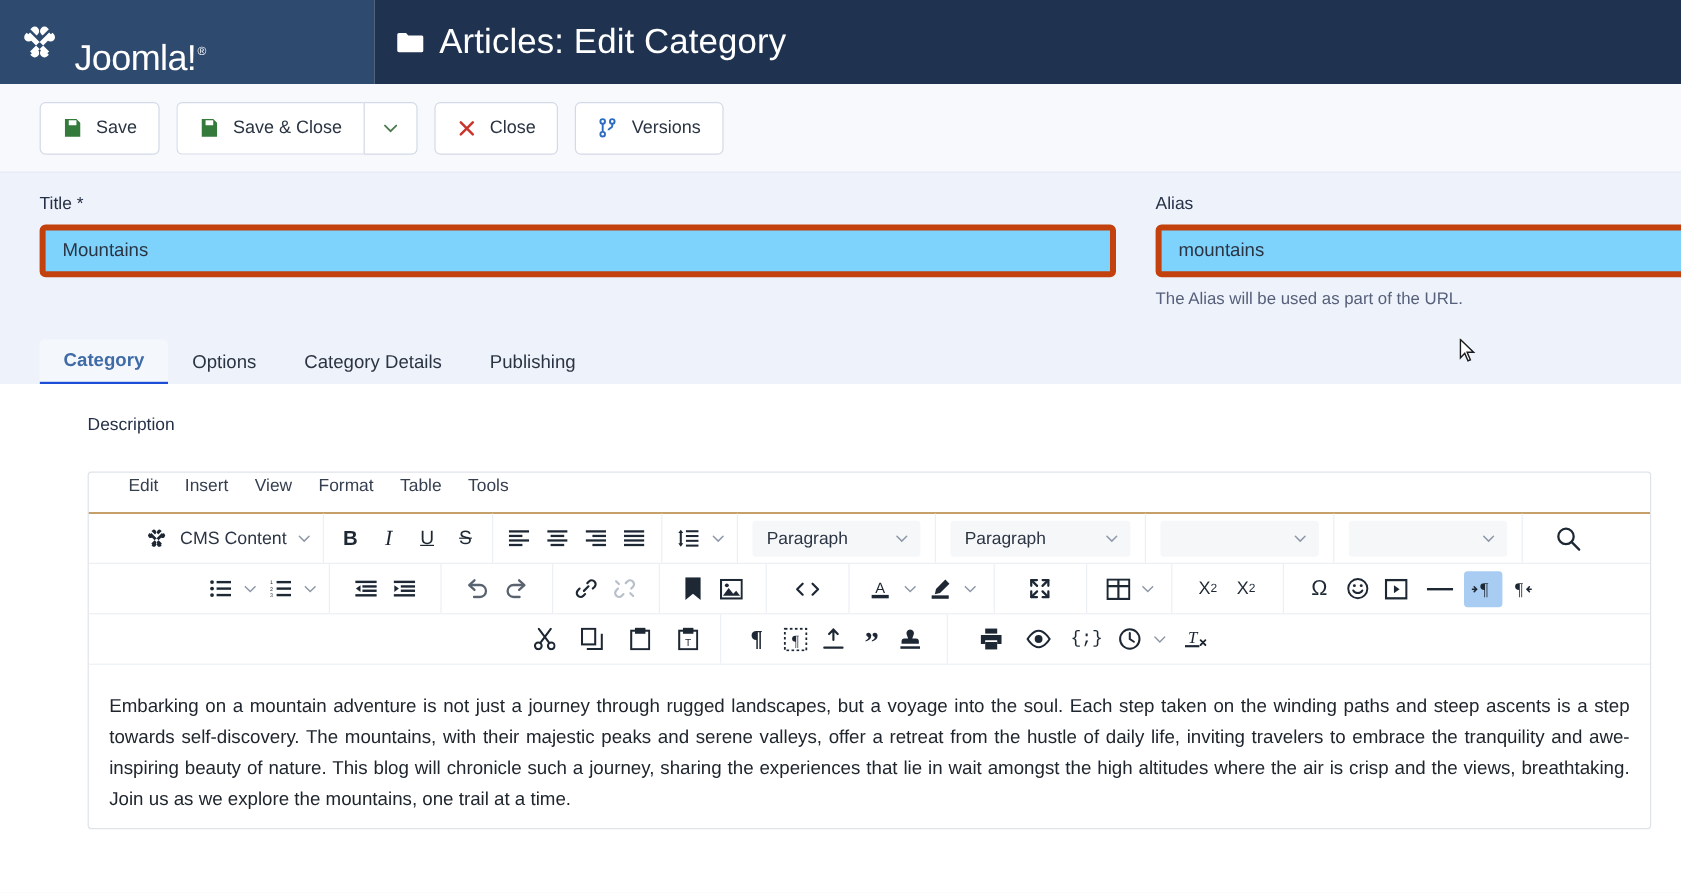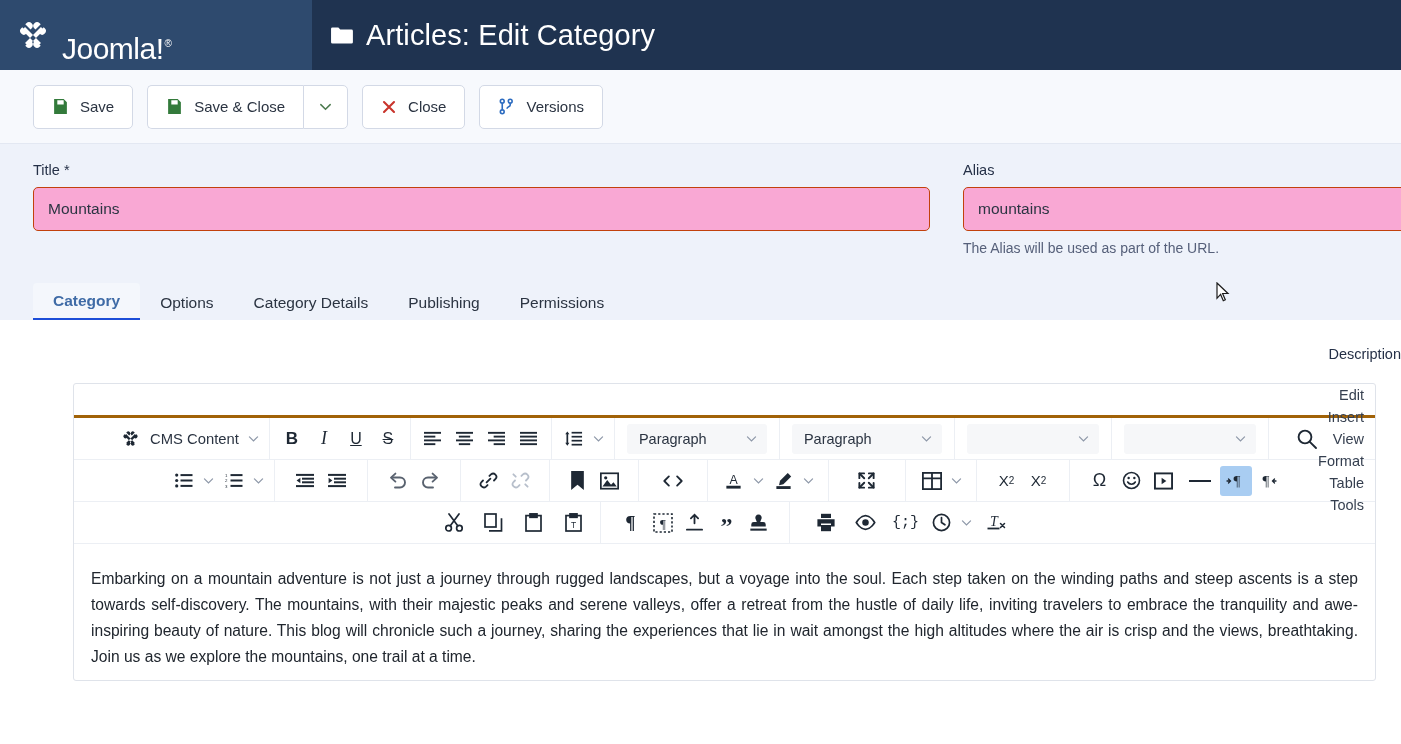--- a/index.html
+++ b/index.html
@@ -50,22 +50,22 @@
 
   
   .fields {
     background:#eef2fa; padding:18px 0 22px 0;
     display:flex; gap:0; position:relative;
   }
   .field-title-wrap { width:932px; padding-left:33px; }
   .field-alias-wrap { flex:1; padding-left:33px; }
   .flabel { font-size:14.5px; color:#253047; margin-bottom:9px; display:block; }
   .finput {
-    width:100%; height:44px; background:#f9a8d4;
-    border:1px solid #c2410c; border-radius:5px;
+    width:100%; height:44px; background:#7dd3fc;
+    border:5px solid #c2410c; border-radius:5px;
     padding:0 14px; font-size:15.5px; color:#2b3442;
     font-family:"Liberation Sans", sans-serif; outline:none;
   }
   .field-title-wrap .finput { width:897px; }
   .field-alias-wrap .finput { width:500px; }
   .fhelp { font-size:14px; color:#56607a; margin-top:9px; }
 
   
   .tabs {
     display:flex; align-items:flex-end; padding-left:33px; background:#eef2fa;
@@ -75,30 +75,30 @@
     padding:9px 20px 8px 20px; font-size:15.5px; color:#2b3442;
     cursor:pointer; background:transparent;
   }
   .tab.active {
     background:#f4f7fc; color:#3f6ba6; font-weight:bold;
     border-bottom:2px solid #1d4ed8; border-radius:4px 4px 0 0;
   }
 
   
   .panel { background:#ffffff; height:100%; padding:26px 0 0 0; }
-  .desc-label { font-size:14.5px; color:#253047; padding-left:102px; margin-bottom:21px;text-align:right; }
+  .desc-label { font-size:14.5px; color:#253047; padding-left:73px; margin-bottom:31px; }
 
   .editor {
     margin-left:73px; margin-right:25px;
     border:1px solid #dfe3ea; border-radius:3px;
     background:#ffffff;
   }
   .menubar {
-    display:flex; align-items:flex-end; height:34px; gap:0;
-    padding-left:22px; border-bottom:3px solid #a16207;flex-direction:column;
+    display:flex; align-items:flex-start; height:34px; gap:0;
+    padding-left:22px; border-bottom:1px solid #a16207;
   }
   .menubar span {
     font-size:14.5px; color:#353f4f; padding:3px 11px; cursor:pointer;
   }
   .tbrow {
     display:flex; align-items:center; height:42px;
     border-bottom:1px solid #eceff4;
     justify-content:center;
   }
   .tbrow:last-child { border-bottom:none; }
@@ -235,21 +235,20 @@
       <path d="M1 1l11 10.5H6.6l2.7 6.3-2 .9-2.7-6.3L1 16.3z" fill="#ffffff" stroke="#1b1b1b" stroke-width="1.2"></path>
     </svg>
   </span>
 </div>
 
 <div class="tabs">
   <div class="tab active"><span>Category</span></div>
   <div class="tab"><span>Options</span></div>
   <div class="tab"><span>Category Details</span></div>
   <div class="tab"><span>Publishing</span></div>
-  <div class="tab"><span>Permissions</span></div>
 </div>
 
 <div class="panel">
   <div class="desc-label">Description</div>
 
   <div class="editor">
 
     <div class="menubar">
       <span>Edit</span>
       <span>Insert</span>

